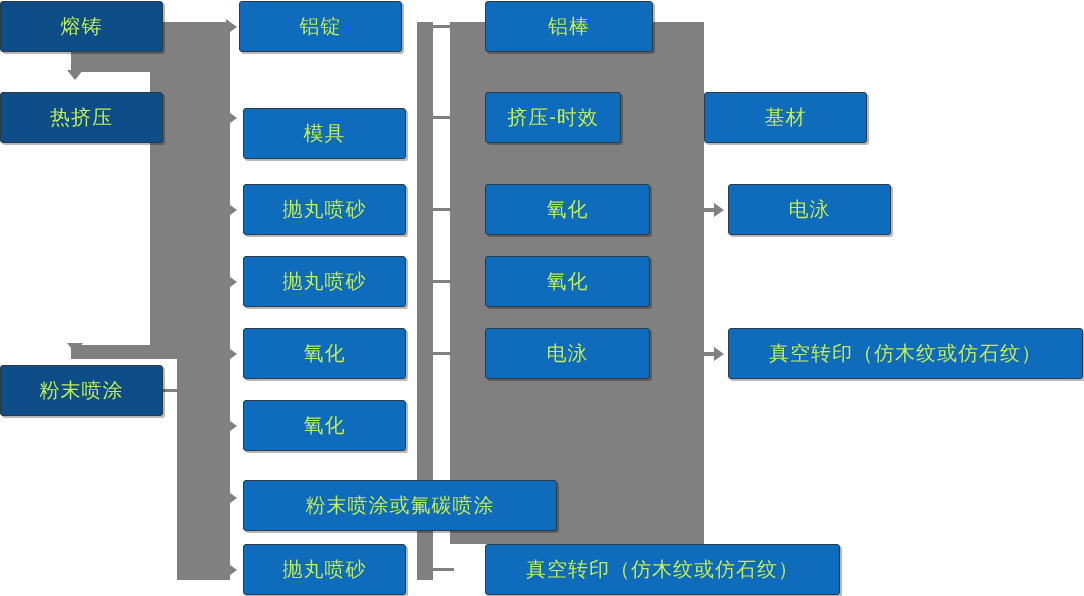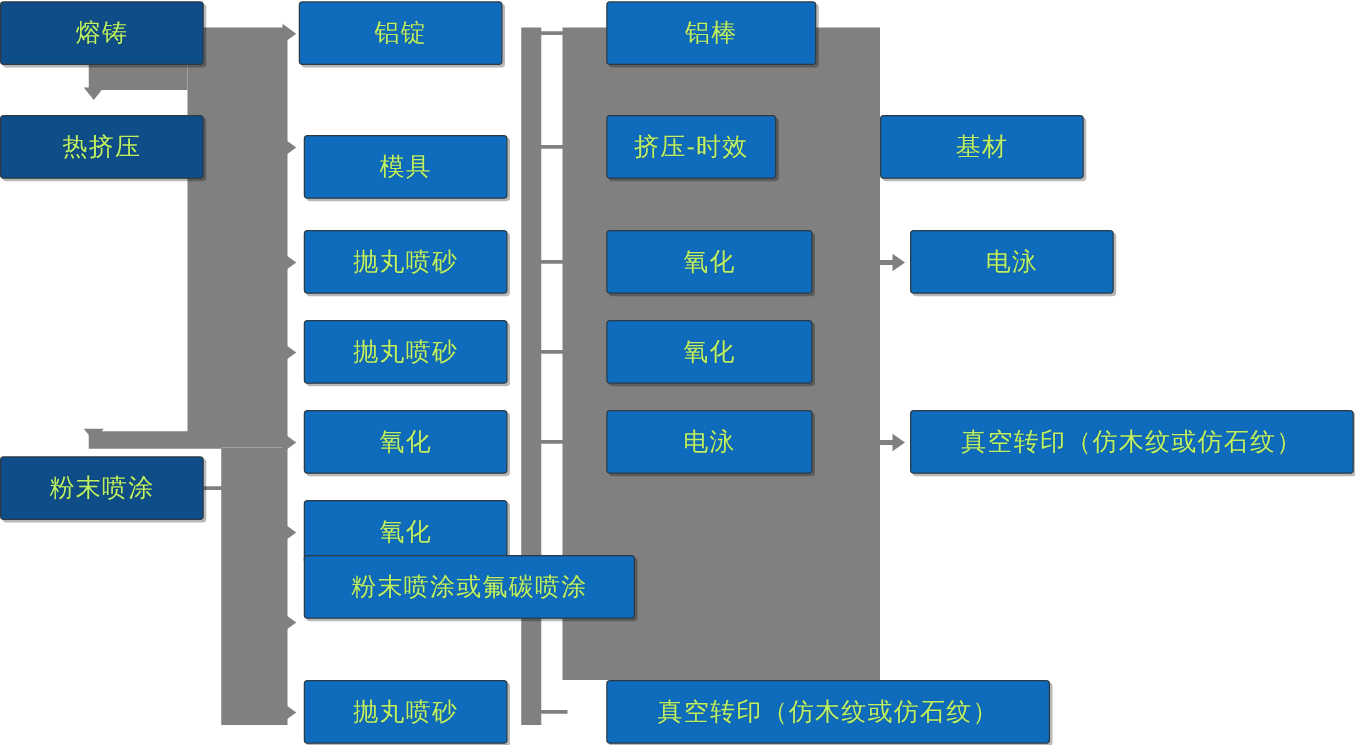--- a/index.html
+++ b/index.html
@@ -131,21 +131,21 @@
       <div class="box dark" style="left: 0px; top: 92px; width: 163px; height: 51px;">热挤压</div>
       <div class="box dark" style="left: 0px; top: 365px; width: 163px; height: 51px;">粉末喷涂</div>
     </div>
   <div id="layer-col2">
       <div class="box light" style="left: 239px; top: 1px; width: 163px; height: 51px;">铝锭</div>
       <div class="box light" style="left: 243px; top: 108px; width: 163px; height: 51px;">模具</div>
       <div class="box light" style="left: 243px; top: 184px; width: 163px; height: 51px;">抛丸喷砂</div>
       <div class="box light" style="left: 243px; top: 256px; width: 163px; height: 51px;">抛丸喷砂</div>
       <div class="box light" style="left: 243px; top: 328px; width: 163px; height: 51px;">氧化</div>
       <div class="box light" style="left: 243px; top: 400px; width: 163px; height: 51px;">氧化</div>
-      <div class="box light" style="left: 243px; top: 444px; width: 265px; height: 51px;">粉末喷涂或氟碳喷涂</div>
+      <div class="box light" style="left: 243px; top: 480px; width: 314px; height: 51px;">粉末喷涂或氟碳喷涂</div>
       <div class="box light" style="left: 243px; top: 544px; width: 163px; height: 51px;">抛丸喷砂</div>
     </div>
   <div id="layer-col3">
       <div class="box light" style="left: 485px; top: 1px; width: 168px; height: 51px;">铝棒</div>
       <div class="box light" style="left: 485px; top: 92px; width: 136px; height: 51px;">挤压-时效</div>
       <div class="box light" style="left: 485px; top: 184px; width: 165px; height: 51px;">氧化</div>
       <div class="box light" style="left: 485px; top: 256px; width: 165px; height: 51px;">氧化</div>
       <div class="box light" style="left: 485px; top: 328px; width: 165px; height: 51px;">电泳</div>
       <div class="box light" style="left: 485px; top: 544px; width: 355px; height: 51px;">真空转印（仿木纹或仿石纹）</div>
     </div>

